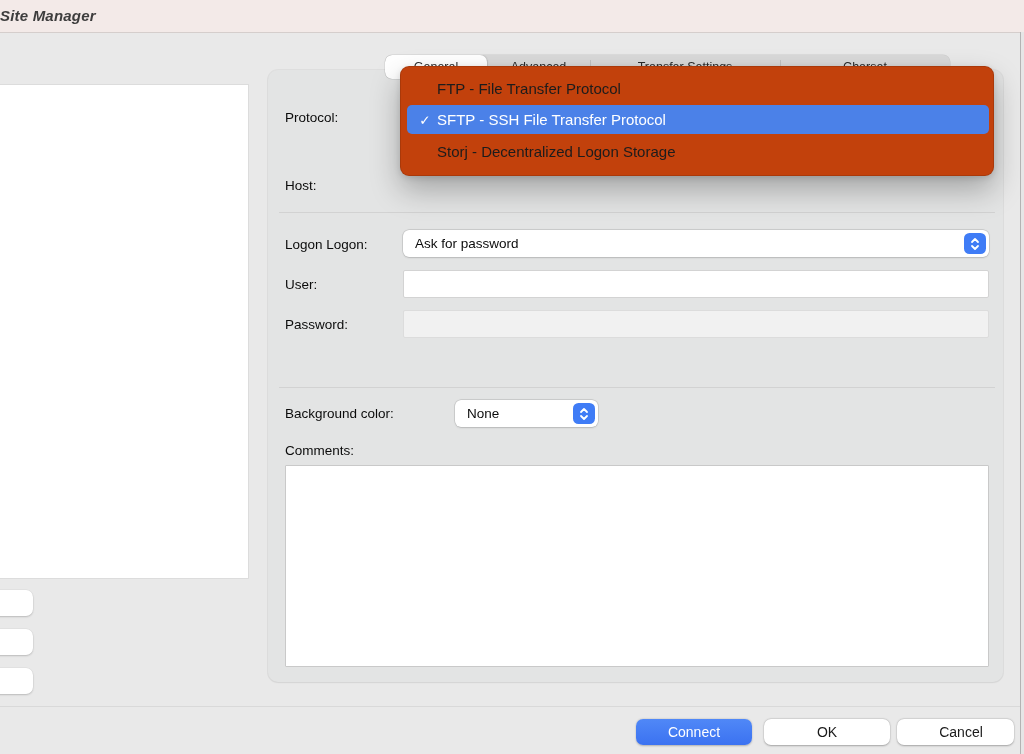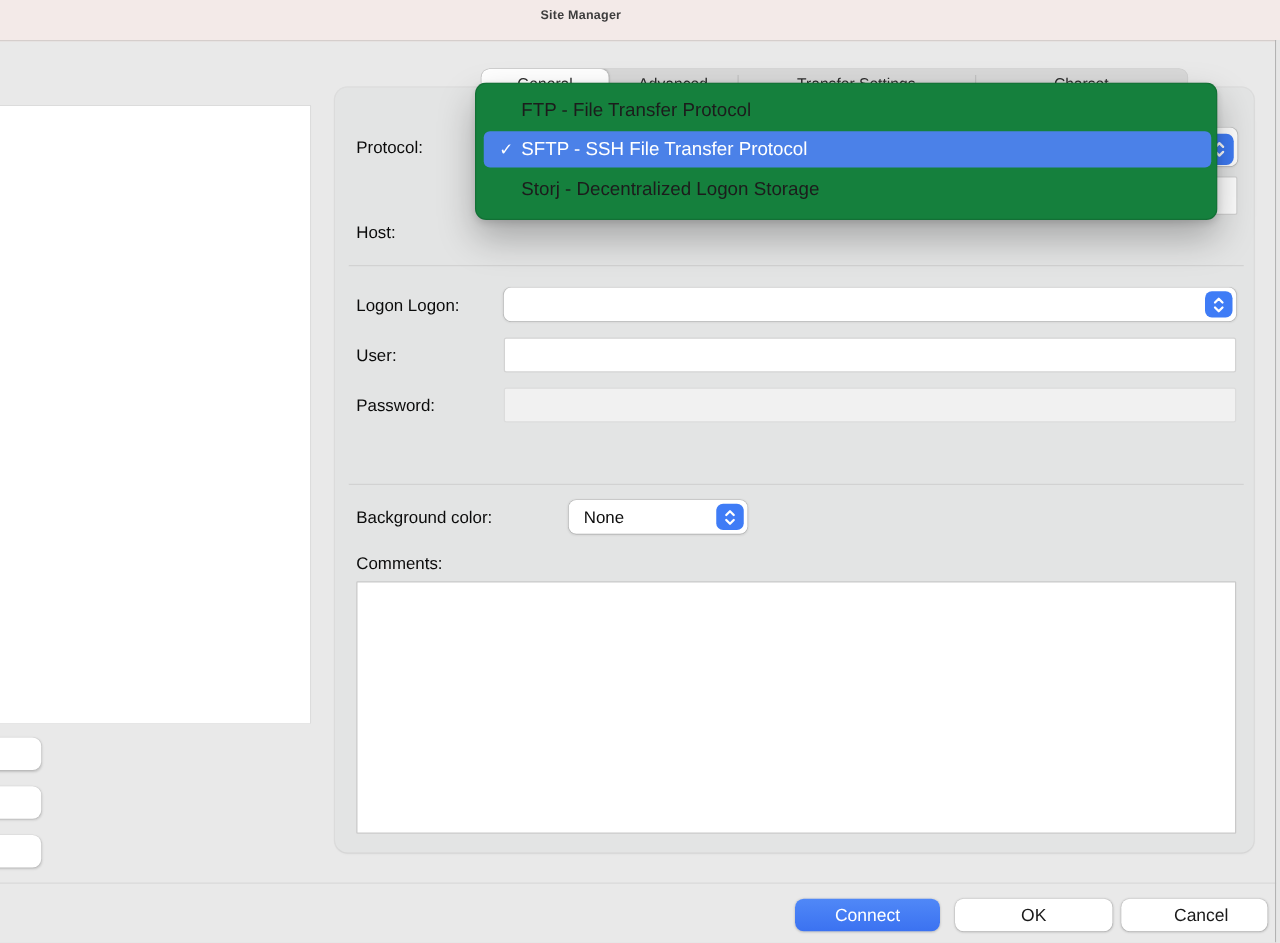--- a/index.html
+++ b/index.html
@@ -6,21 +6,21 @@
   body{
     width:1024px;height:754px;position:relative;overflow:hidden;
     font-family:"Liberation Sans","DejaVu Sans",sans-serif;
     background:#e9e9e9;
     -webkit-font-smoothing:antialiased;
   }
   .abs{position:absolute;}
 
   
   .titlebar{left:0;top:0;width:1024px;height:32px;background:#f3eae8;border-bottom:1px solid #d5cecc;z-index:3;}
-  .titlebar .title{left:0;top:7px;width:497px;text-align:right;font-size:10px;font-weight:bold;color:#3d3d3d;letter-spacing:.2px;}
+  .titlebar .title{left:0;top:7px;width:497px;text-align:left;font-size:15px;font-weight:bold;color:#3d3d3d;letter-spacing:.2px;font-style:italic;}
 
   
   .right-edge-line{left:1020px;top:32px;width:1px;height:722px;background:#b3b3b3;z-index:40;}
   .right-edge-strip{left:1021px;top:32px;width:3px;height:722px;background:#e6e6e6;z-index:40;}
 
   
   .site-tree{left:-2px;top:84px;width:250px;height:493px;background:#ffffff;border:1px solid #dcdcdc;border-left:none;border-radius:1px;z-index:2;}
   .side-btn{left:-22px;width:55px;height:26px;background:#ffffff;border-radius:7px;
     box-shadow:0 1px 2px rgba(0,0,0,.18), 0 0 0 .5px rgba(0,0,0,.05);z-index:2;}
 
@@ -46,21 +46,21 @@
     z-index:2;display:flex;align-items:center;box-sizing:border-box;}
   .mac-select .val{font-size:13.5px;color:#0b0b0b;padding-left:12px;flex:1;white-space:nowrap;overflow:hidden;}
   .stepper{position:absolute;width:22px;height:21px;border-radius:5.5px;background:#3f7cf6;
     display:flex;align-items:center;justify-content:center;}
   .divider{height:1px;background:#d2d2d2;z-index:2;}
 
   .comments-box{left:285px;top:465px;width:704px;height:202px;background:#ffffff;border:1px solid #c9c9c9;
     border-radius:1px;z-index:2;resize:none;outline:none;font-family:inherit;font-size:13px;box-sizing:border-box;padding:4px 6px;color:#111;}
 
   
-  .dropdown{left:380px;top:66px;width:594px;height:110px;background:#15803d;border-radius:9px;
+  .dropdown{left:400px;top:66px;width:594px;height:110px;background:#c2410c;border-radius:9px;
     border:1px solid rgba(0,0,0,.12);box-sizing:border-box;
     box-shadow:0 14px 30px rgba(0,0,0,.28), 0 2px 6px rgba(0,0,0,.12);z-index:10;}
   .dd-item{position:absolute;left:6px;width:582px;height:29px;display:flex;align-items:center;border-radius:5px;}
   .dd-item .check{width:24px;text-align:center;font-size:13.5px;font-weight:bold;color:transparent;flex:0 0 24px;padding-left:6px;}
   .dd-item .lbl{font-size:15px;color:#1c1c1c;white-space:nowrap;}
   .dd-item.selected{background:#4b81e8;}
   .dd-item.selected .check{color:#ffffff;}
   .dd-item.selected .lbl{color:#ffffff;}
 
   
@@ -113,20 +113,21 @@
   </span>
 </div>
 
 <div class="abs flabel" style="left:285px;top:166px;margin-top:12px;">Host:</div>
 <input class="abs mac-input" style="left: 403px; top: 141px; width: 587px; height: 31px;">
 
 <div class="abs divider" style="left:279px;top:212px;width:716px;"></div>
 
 <div class="abs flabel" style="left:285px;top:237px;">Logon Logon:</div>
 <div class="abs mac-select" style="left:403px;top:230px;width:586px;height:27px;">
+  <span class="val">Ask for password</span>
   <span class="stepper" style="right:3px;top:3px;">
     <svg width="10" height="16" viewBox="0 0 10 16">
         <path d="M2 6 L5 3 L8 6 M2 10 L5 13 L8 10" fill="none" stroke="#ffffff" stroke-width="1.8" stroke-linecap="round" stroke-linejoin="round"></path>
       </svg>
   </span>
 </div>
 
 <div class="abs flabel" style="left:285px;top:277px;">User:</div>
 <input class="abs mac-input" style="left: 403px; top: 270px; width: 586px; height: 28px;" value="">
 

